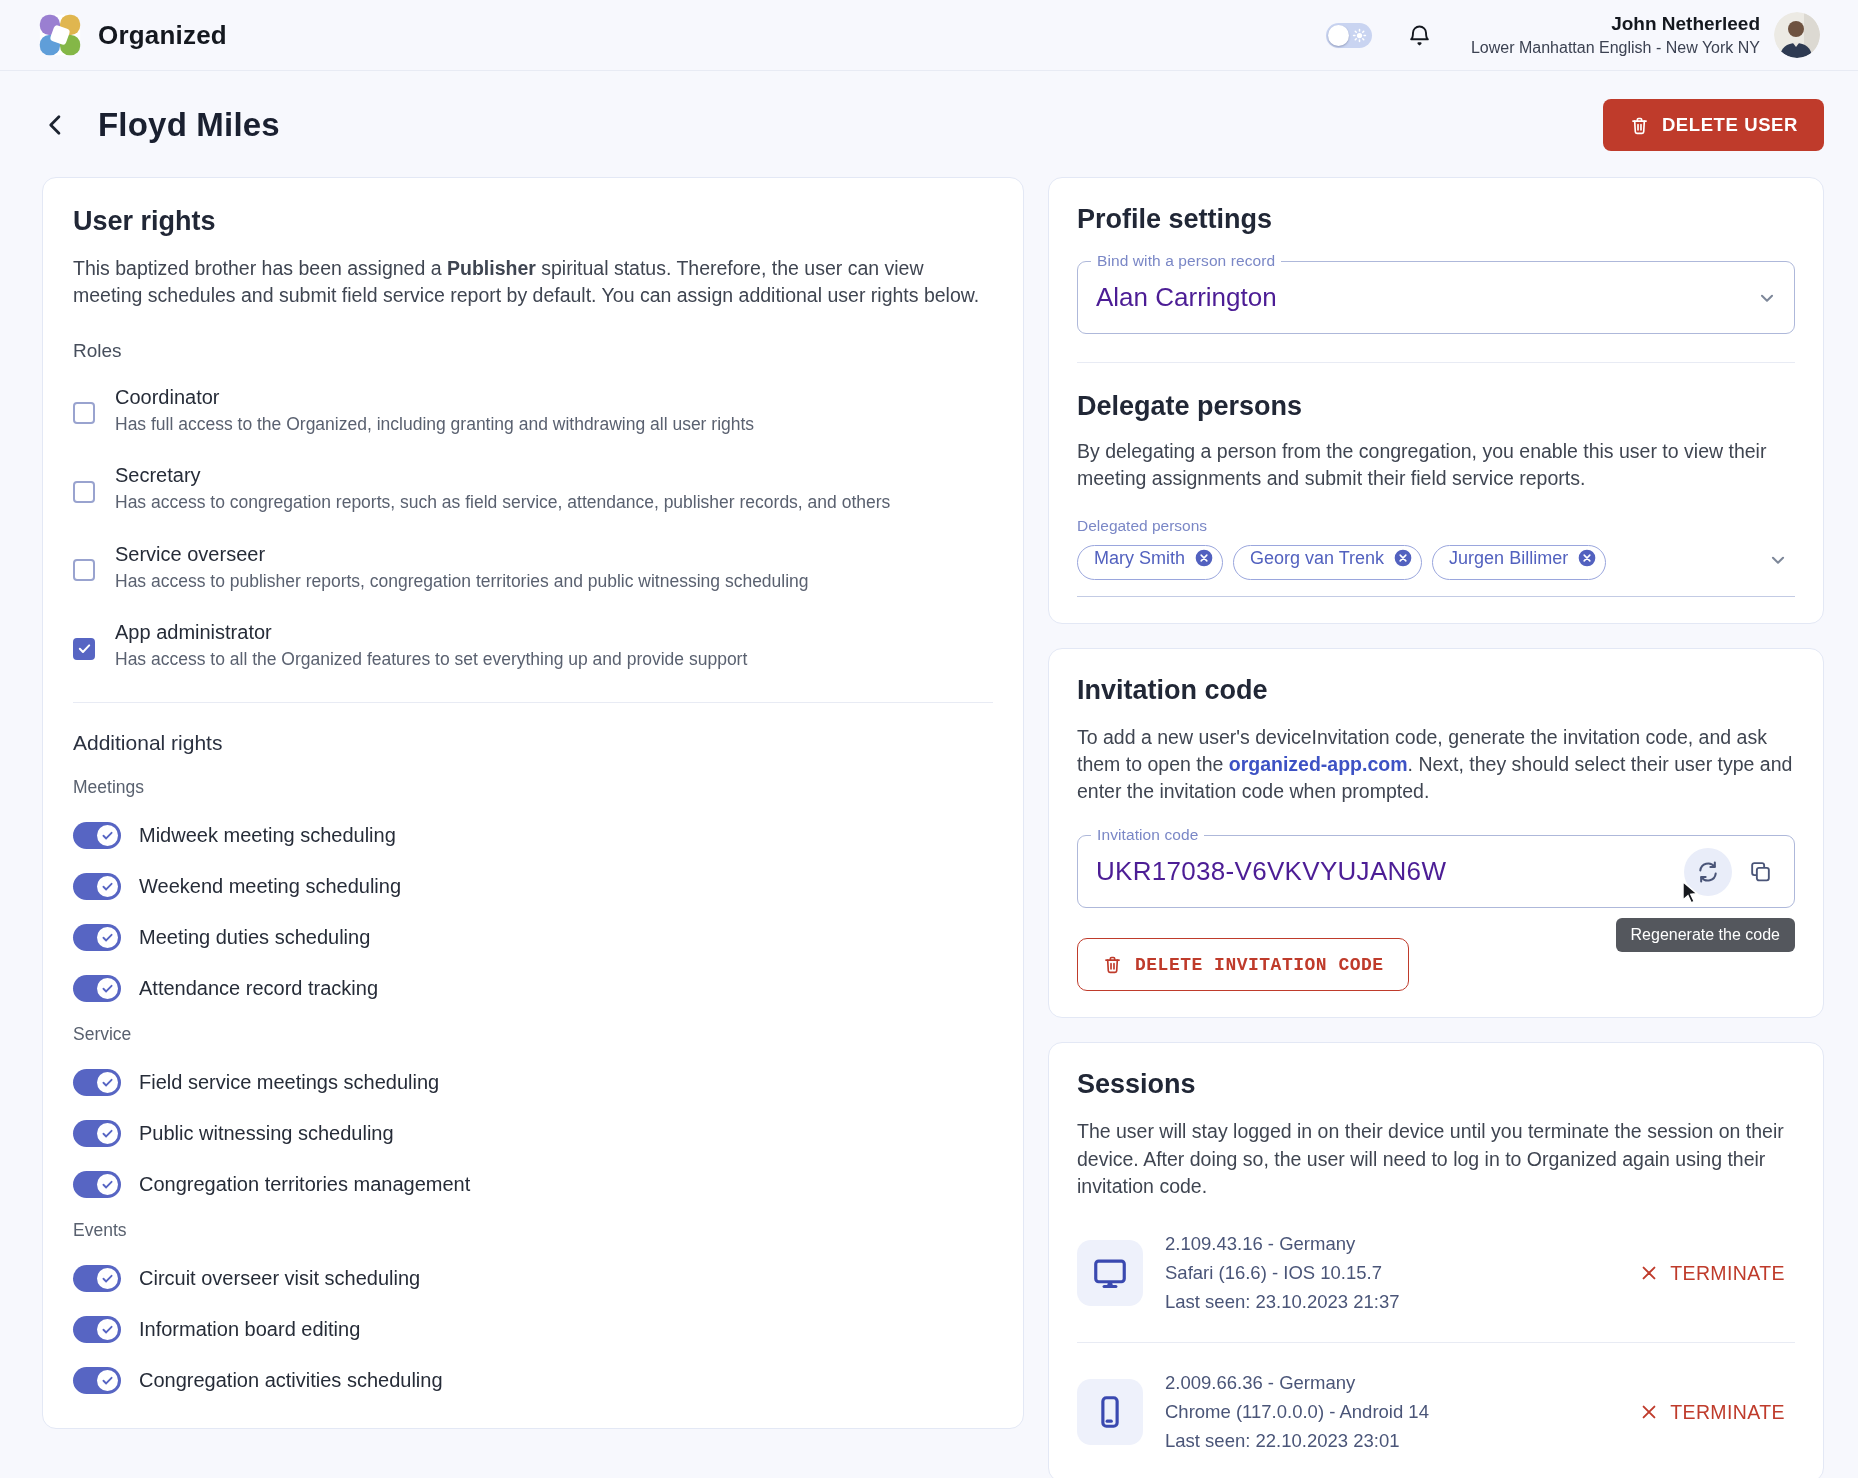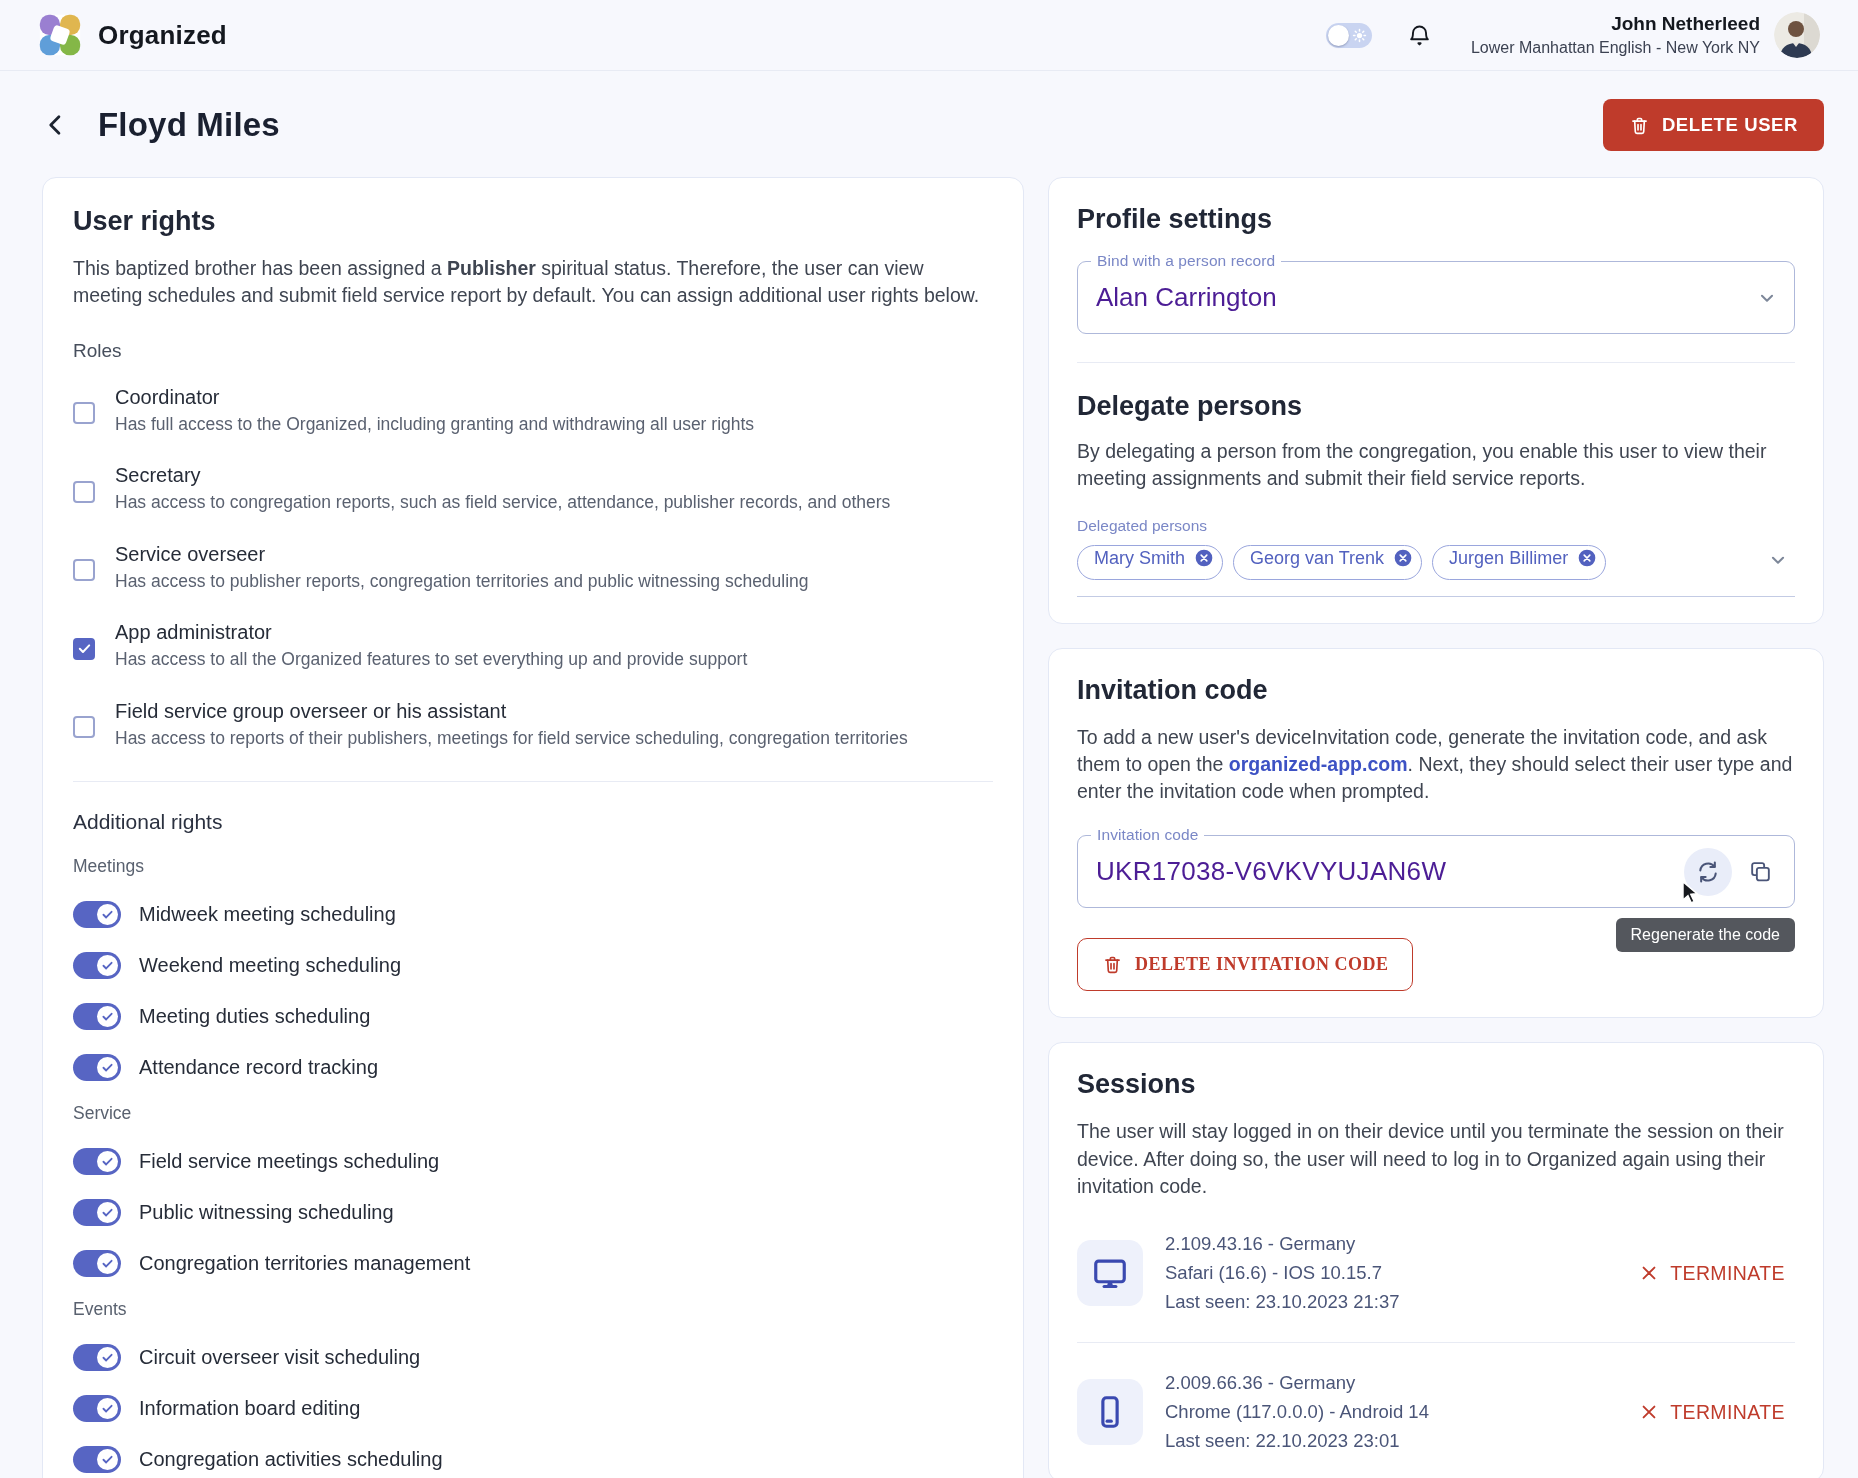--- a/index.html
+++ b/index.html
@@ -112,21 +112,21 @@
   }
   .icon-btn.hovered{ background:#e9edf9; }
   .cursor-arrow{ position:absolute; right:92px; top:44px; z-index:6; }
   .tooltip{
     position:absolute; right:0; top:calc(100% + 10px); z-index:5; background:#54575d; color:#fff;
     font-size:16px; padding:8px 15px; border-radius:6px; white-space:nowrap;
   }
   .btn-danger-outline{
     margin-top:30px; display:flex; align-items:center; gap:12px; background:#fff; color:var(--danger);
     border:1.5px solid var(--danger); border-radius:10px; padding:15px 24px; font-size:18px;
-    font-weight:600; letter-spacing:.5px; cursor:pointer; font-family:Liberation Serif, serif;
+    font-weight:600; letter-spacing:.5px; cursor:pointer; font-family:Liberation Mono, monospace;
   }
   
   .session-row{ display:flex; align-items:center; margin-top:30px;justify-content:flex-end; }
   .session-row + .session-divider{ border:none; border-top:1px solid var(--line); margin-top:26px; }
   .session-divider + .session-row{ margin-top:26px; }
   .device-tile{
     width:66px; height:66px; border-radius:14px; background:#eef1fb; flex:none;
     display:flex; align-items:center; justify-content:center;
   }
   .session-info{ margin-left:22px; flex:1; }
@@ -251,27 +251,20 @@
       <div class="checkbox checked">
         <span style="display:flex;">
           <svg width="15" height="15" viewBox="0 0 24 24" fill="none" stroke="#ffffff" stroke-width="3.2" stroke-linecap="round" stroke-linejoin="round">
               <polyline points="4.5 12.5 9.5 17.5 19.5 7"></polyline>
             </svg>
         </span>
       </div>
       <div>
         <div class="role-name">App administrator</div>
         <div class="role-desc">Has access to all the Organized features to set everything up and provide support</div>
-      </div>
-    </div>
-    <div class="role-row" style="margin-bottom:0;">
-      <div class="checkbox"></div>
-      <div>
-        <div class="role-name">Field service group overseer or his assistant</div>
-        <div class="role-desc">Has access to reports of their publishers, meetings for field service scheduling, congregation territories</div>
       </div>
     </div>
 
     <hr class="rights-divider">
 
     <div class="add-rights">Additional rights</div>
 
     <div class="group-label">Meetings</div>
     <div class="toggle-row">
       <div class="switch">

